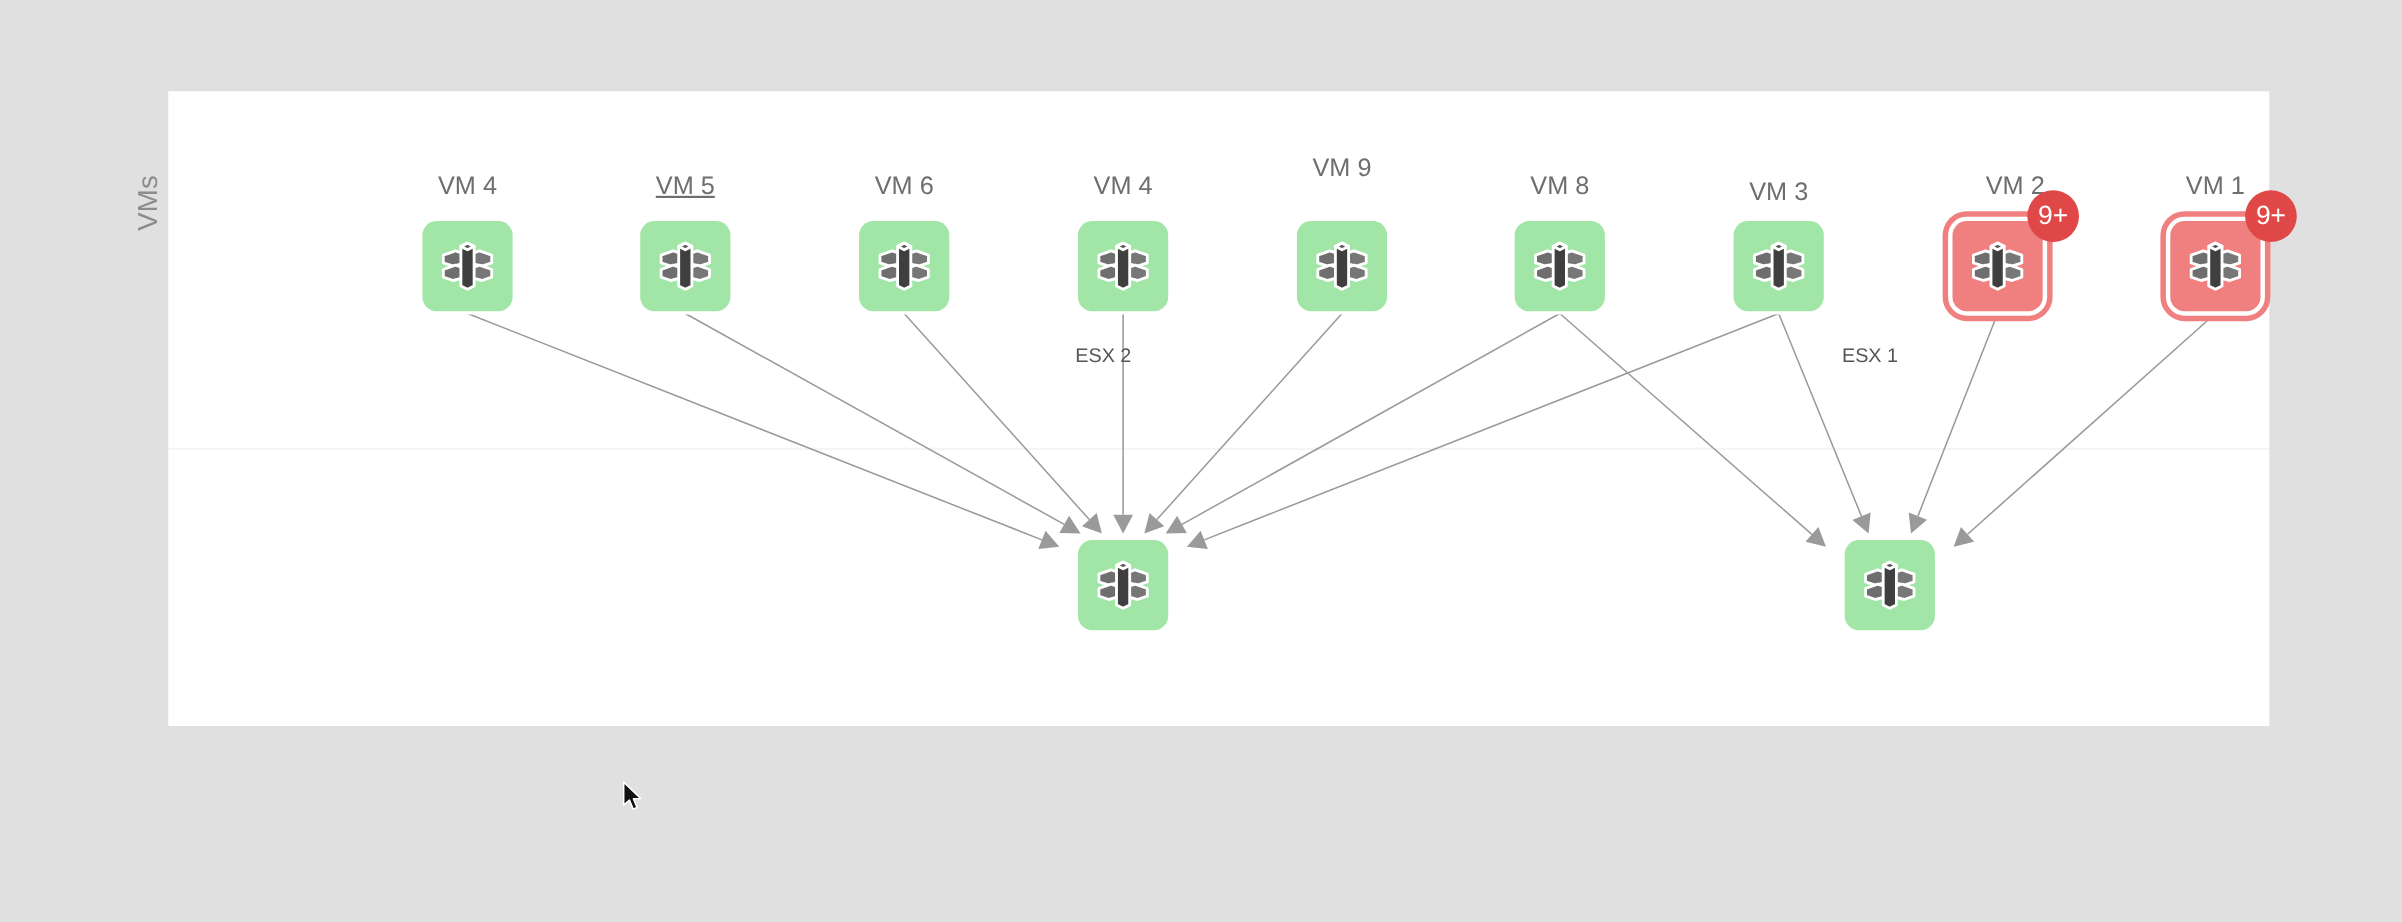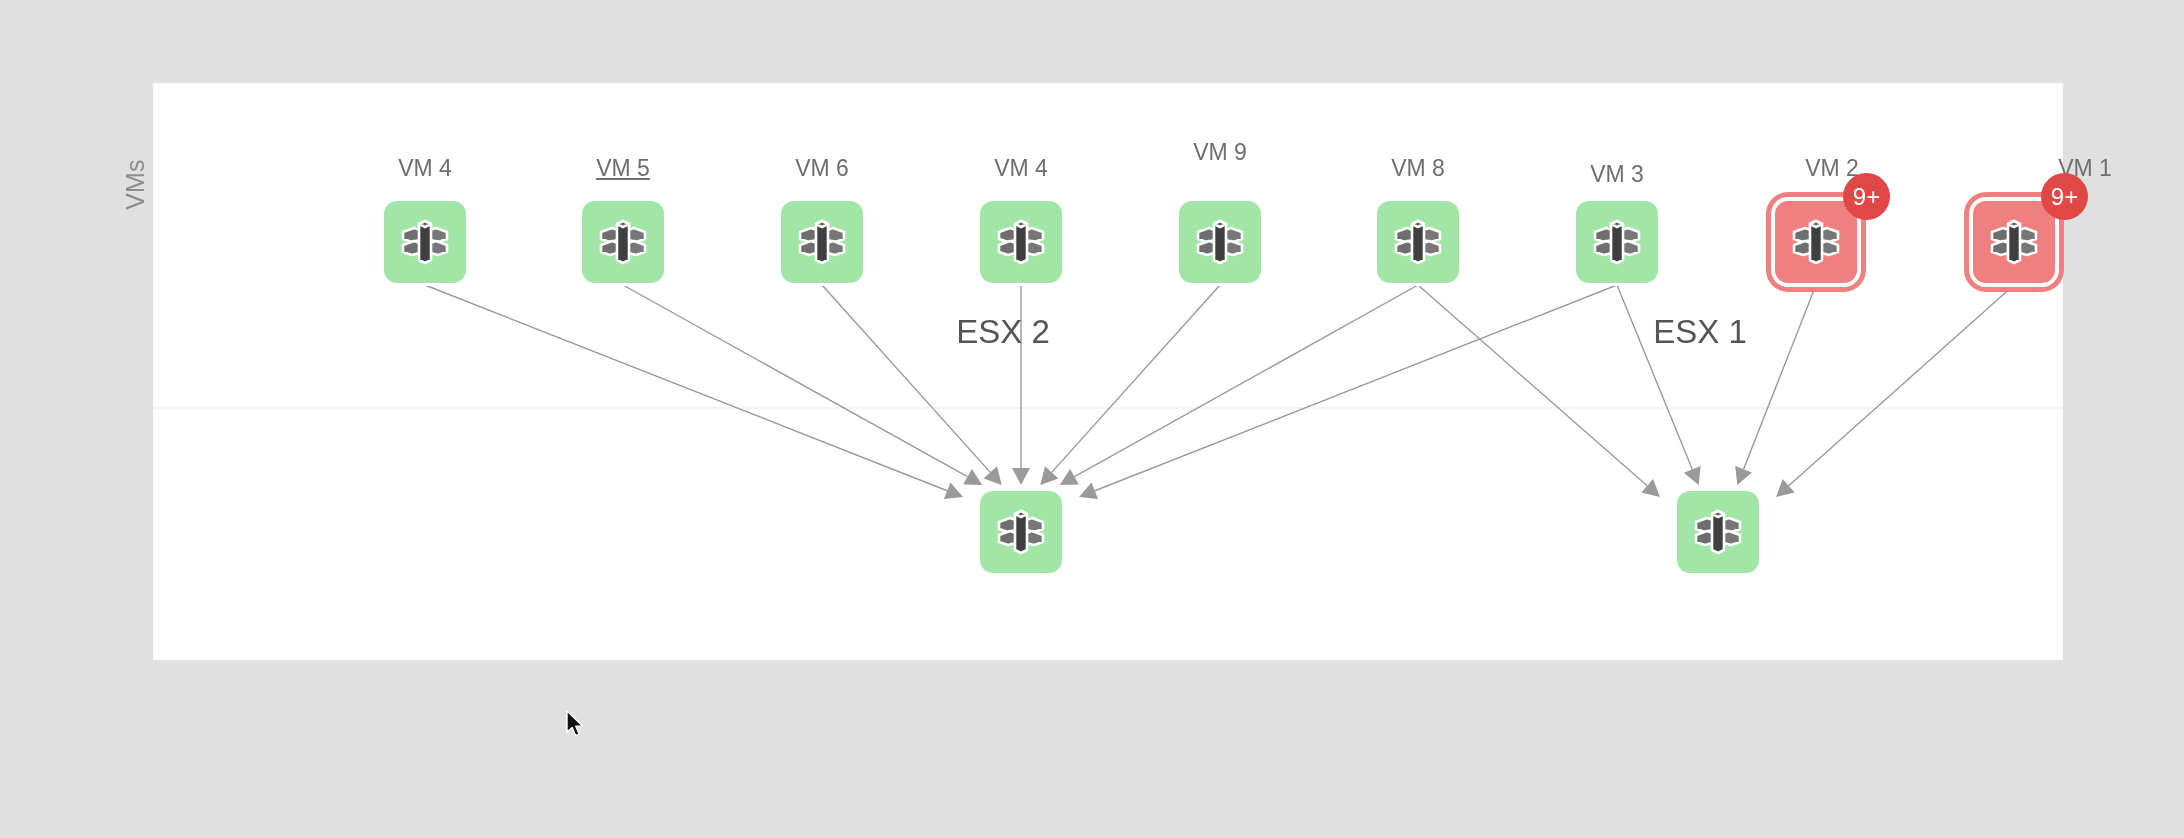--- a/index.html
+++ b/index.html
@@ -100,21 +100,21 @@
     position: absolute;
     color: #6e6e6e;
     font-size: 23px;
     white-space: nowrap;
     text-align: center;
     transform: translateX(-50%);
   }
   .hv-label {
     position: absolute;
     color: #555555;
-    font-size: 33px;
+    font-size: 18px;
     white-space: nowrap;
     transform: translateX(-50%);
   }
 
   
   .glyph {
     position: absolute;
     left: 50%;
     top: 50%;
     transform: translate(-50%, -50%);
@@ -285,21 +285,21 @@
               <path d="M4,16 L15,12 L24,15 L24,23 L13,26 L4,23 Z" fill="#6e6e6e"></path>
               <path d="M4,29 L15,25 L24,28 L24,36 L13,39 L4,36 Z" fill="#6e6e6e"></path>
               <path d="M28,15 L37,12 L48,16 L48,23 L39,26 L28,23 Z" fill="#777777"></path>
               <path d="M28,28 L37,25 L48,29 L48,36 L39,39 L28,36 Z" fill="#777777"></path>
               <path d="M20,8 L26,5 L32,8 L32,44 L26,47 L20,44 Z" fill="#3f3f3f"></path>
               <path d="M20,8 L26,5 L32,8 L26,11 Z" fill="#5a5a5a"></path>
             </g>
           </svg>
         </div>
         <div class="badge" style="left: 1690px; top: 90px;">9+</div>
-        <div class="node-label" style="left: 1932px; top: 72px;">VM 1</div>
+        <div class="node-label" style="left: 1861px; top: 72px;">VM 1</div>
         <div class="node red" style="left: 1820px; top: 118px;">
           <svg class="glyph" viewBox="0 0 52 52">
             <g stroke="#ffffff" stroke-width="2.6" stroke-linejoin="round">
               <path d="M4,16 L15,12 L24,15 L24,23 L13,26 L4,23 Z" fill="#6e6e6e"></path>
               <path d="M4,29 L15,25 L24,28 L24,36 L13,39 L4,36 Z" fill="#6e6e6e"></path>
               <path d="M28,15 L37,12 L48,16 L48,23 L39,26 L28,23 Z" fill="#777777"></path>
               <path d="M28,28 L37,25 L48,29 L48,36 L39,39 L28,36 Z" fill="#777777"></path>
               <path d="M20,8 L26,5 L32,8 L32,44 L26,47 L20,44 Z" fill="#3f3f3f"></path>
               <path d="M20,8 L26,5 L32,8 L26,11 Z" fill="#5a5a5a"></path>
             </g>

